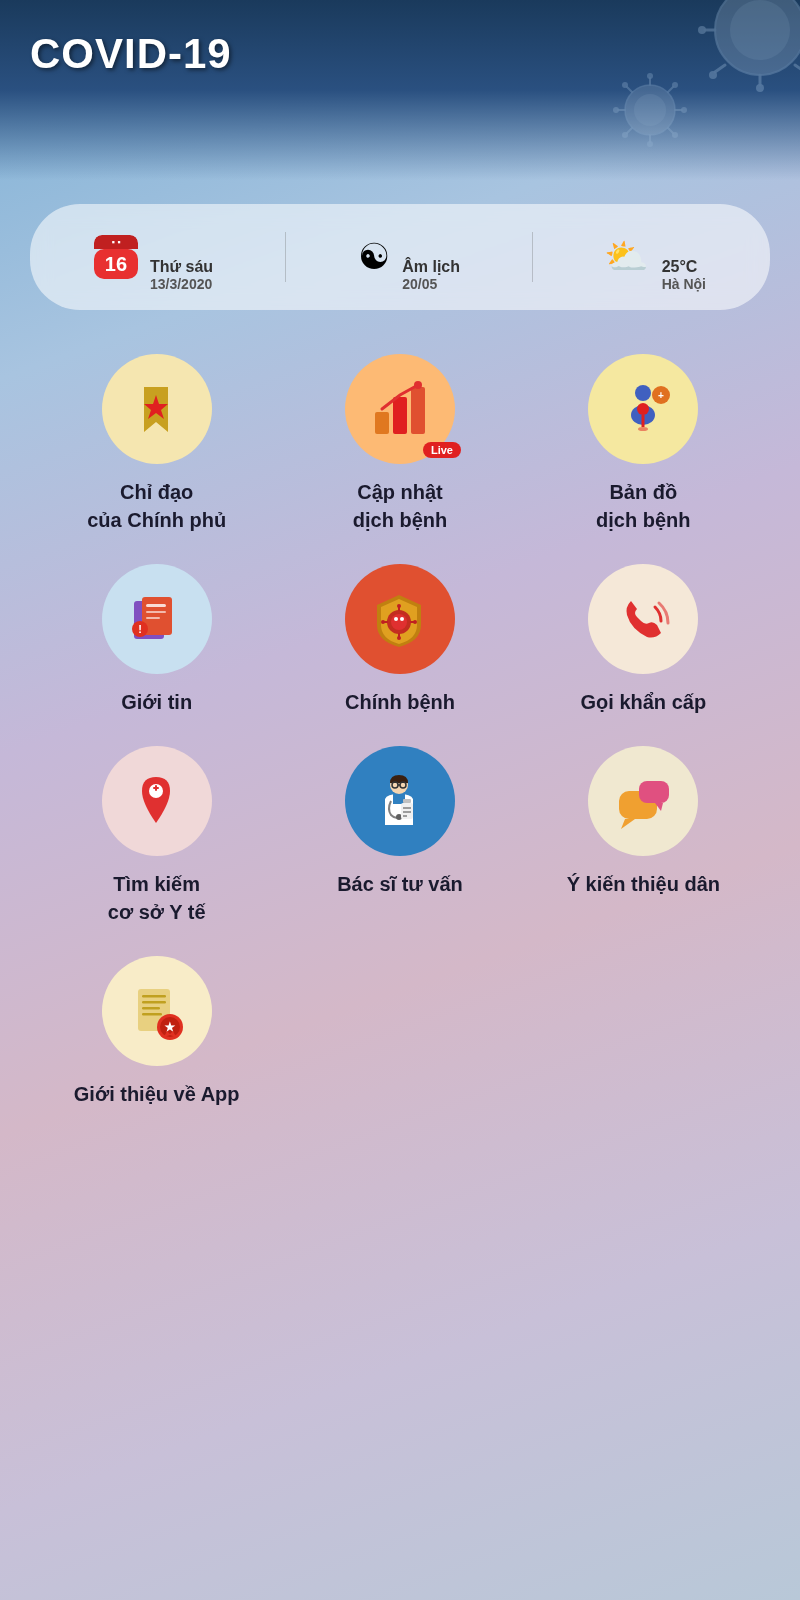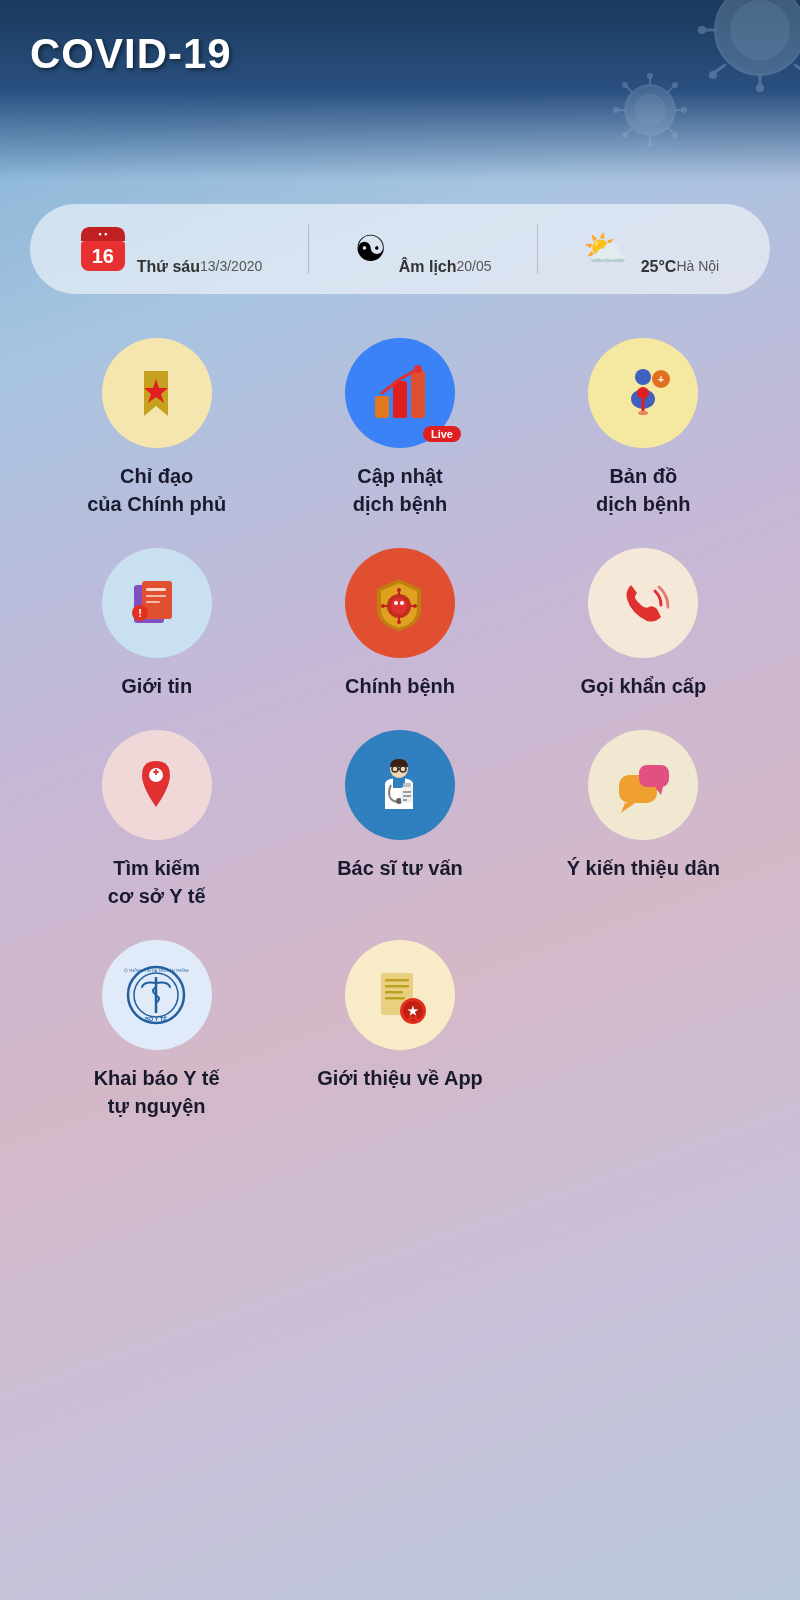--- a/index.html
+++ b/index.html
@@ -49,31 +49,32 @@
       justify-content: space-around;
       backdrop-filter: blur(10px);
     }
     .info-section {
       display: flex;
       align-items: center;
       gap: 12px;
     }
     .info-text {
       display: flex;
-      flex-direction: row;
+      flex-direction: column;
       margin-top: 36px;
     }
     .info-text-main {
       font-size: 16px;
       font-weight: 700;
       color: #333;
     }
     .info-text-sub {
       font-size: 14px;
       color: #555;
+      font-weight: bold;
     }
     .info-divider {
       width: 1px;
       height: 50px;
       background: rgba(100,100,100,0.3);
     }
 
     
     .grid {
       display: grid;
@@ -101,21 +102,21 @@
     .icon-label {
       text-align: center;
       font-size: 20px;
       font-weight: 600;
       color: #1a1a2e;
       line-height: 1.4;
     }
 
     
     .bg-yellow { background: #f5e6b0; }
-    .bg-pink { background: #3b82f6; }
+    .bg-pink { background: #fdba74; }
     .bg-light-yellow { background: #f5e8a0; }
     .bg-light-blue { background: #c8e0f0; }
     .bg-red { background: #e05030; }
     .bg-light-cream { background: #e8ddd0; }
     .bg-cream { background: #f5e8d8; }
     .bg-light-pink { background: #f0d8d8; }
     .bg-blue { background: #3080c0; }
     .bg-cream2 { background: #f0e8d0; }
     .bg-white-blue { background: #e0eaf8; }
     .bg-cream3 { background: #f8ecc8; }
@@ -127,21 +128,21 @@
       right: -6px;
       background: #e02020;
       color: white;
       font-size: 11px;
       font-weight: 800;
       padding: 2px 8px;
       border-radius: 10px;
     }
     .cal-body {
       background: #e83030;
-      border-radius: 4px;
+      border-radius: 10px;
       width: 44px;
       height: 44px;
       display: flex;
       flex-direction: column;
       align-items: center;
       justify-content: center;
     }
     .cal-top {
       background: #c02020;
       width: 44px;
@@ -406,40 +407,20 @@
         <rect x="8" y="22" width="38" height="28" rx="10" fill="#f0a030"></rect>
         <polygon points="14,50 10,60 24,50" fill="#f0a030"></polygon>
 
         <rect x="28" y="12" width="30" height="22" rx="8" fill="#e05080"></rect>
         <polygon points="44,34 50,42 52,34" fill="#e05080"></polygon>
       </svg>
     </div>
     <span class="icon-label">Ý kiến thiệu dân</span>
   </div>
 
-  <div class="grid-item">
-    <div class="icon-circle bg-white-blue">
-      <svg width="65" height="65" viewBox="0 0 65 65">
-
-        <circle cx="32" cy="32" r="28" fill="none" stroke="#2060a0" stroke-width="2.5"></circle>
-        <circle cx="32" cy="32" r="22" fill="none" stroke="#2060a0" stroke-width="1.5"></circle>
-
-        <line x1="32" y1="14" x2="32" y2="50" stroke="#2060a0" stroke-width="2.5"></line>
-
-        <path d="M32 20 Q20 18 18 24" stroke="#2060a0" stroke-width="2" fill="none" stroke-linecap="round"></path>
-        <path d="M32 20 Q44 18 46 24" stroke="#2060a0" stroke-width="2" fill="none" stroke-linecap="round"></path>
-
-        <path d="M32 24 Q26 28 32 32 Q38 36 32 40" stroke="#2060a0" stroke-width="2" fill="none" stroke-linecap="round"></path>
-
-        <text x="32" y="58" text-anchor="middle" fill="#2060a0" font-size="5.5" font-weight="bold">BỘ Y TẾ</text>
-        <text x="32" y="9" text-anchor="middle" fill="#2060a0" font-size="4">BỘ THÔNG TIN VÀ TRUYỀN THÔNG</text>
-      </svg>
-    </div>
-    <span class="icon-label">Khai báo Y tế<br>tự nguyện</span>
-  </div>
 
   <div class="grid-item">
     <div class="icon-circle bg-cream3">
       <svg width="65" height="65" viewBox="0 0 65 65">
 
         <rect x="14" y="10" width="32" height="42" rx="3" fill="#e8d080"></rect>
         <rect x="18" y="16" width="24" height="2.5" rx="1.2" fill="#c0a020"></rect>
         <rect x="18" y="22" width="24" height="2.5" rx="1.2" fill="#c0a020"></rect>
         <rect x="18" y="28" width="18" height="2.5" rx="1.2" fill="#c0a020"></rect>
         <rect x="18" y="34" width="20" height="2.5" rx="1.2" fill="#c0a020"></rect>

